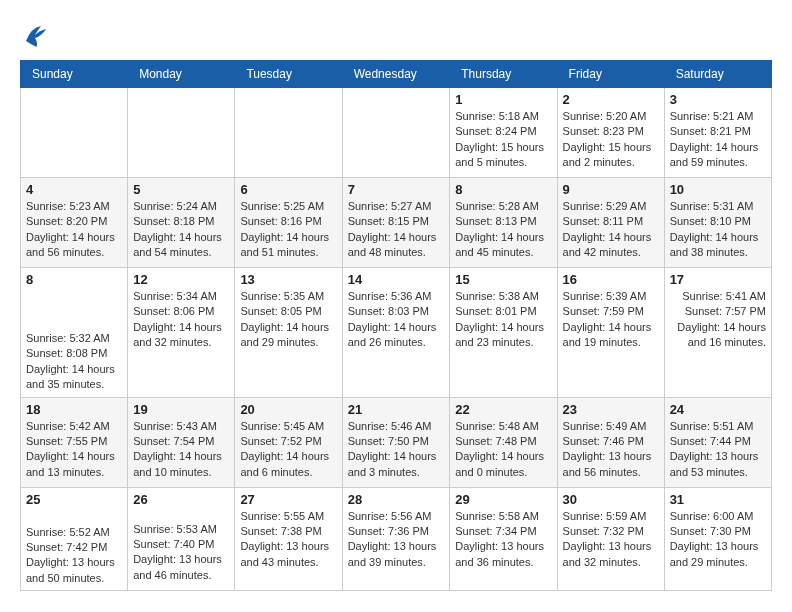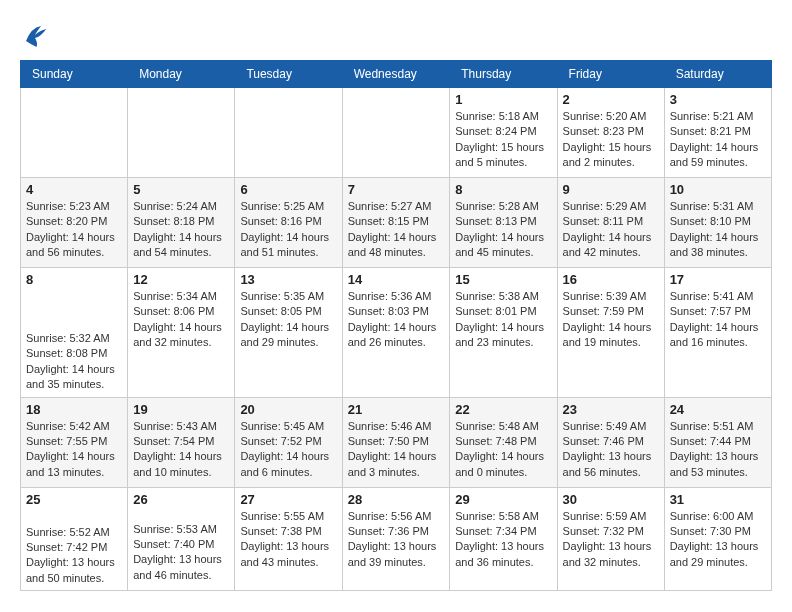--- a/index.html
+++ b/index.html
@@ -229,21 +229,21 @@
         </td>
         <td>
           <div class="day-number">16</div>
           <div class="day-info" style="white-space: pre-line;">Sunrise: 5:39 AM
 Sunset: 7:59 PM
 Daylight: 14 hours
 and 19 minutes.</div>
         </td>
         <td>
           <div class="day-number">17</div>
-          <div class="day-info" style="white-space: pre-line;">Sunrise: 5:41 AM
+          <div class="day-info" style="white-space: pre-line; text-align: right;">Sunrise: 5:41 AM
 Sunset: 7:57 PM
 Daylight: 14 hours
 and 16 minutes.</div>
         </td>
       </tr>
       <tr>
         <td>
           <div class="day-number">18</div>
           <div class="day-info" style="white-space: pre-line;">Sunrise: 5:42 AM
 Sunset: 7:55 PM

